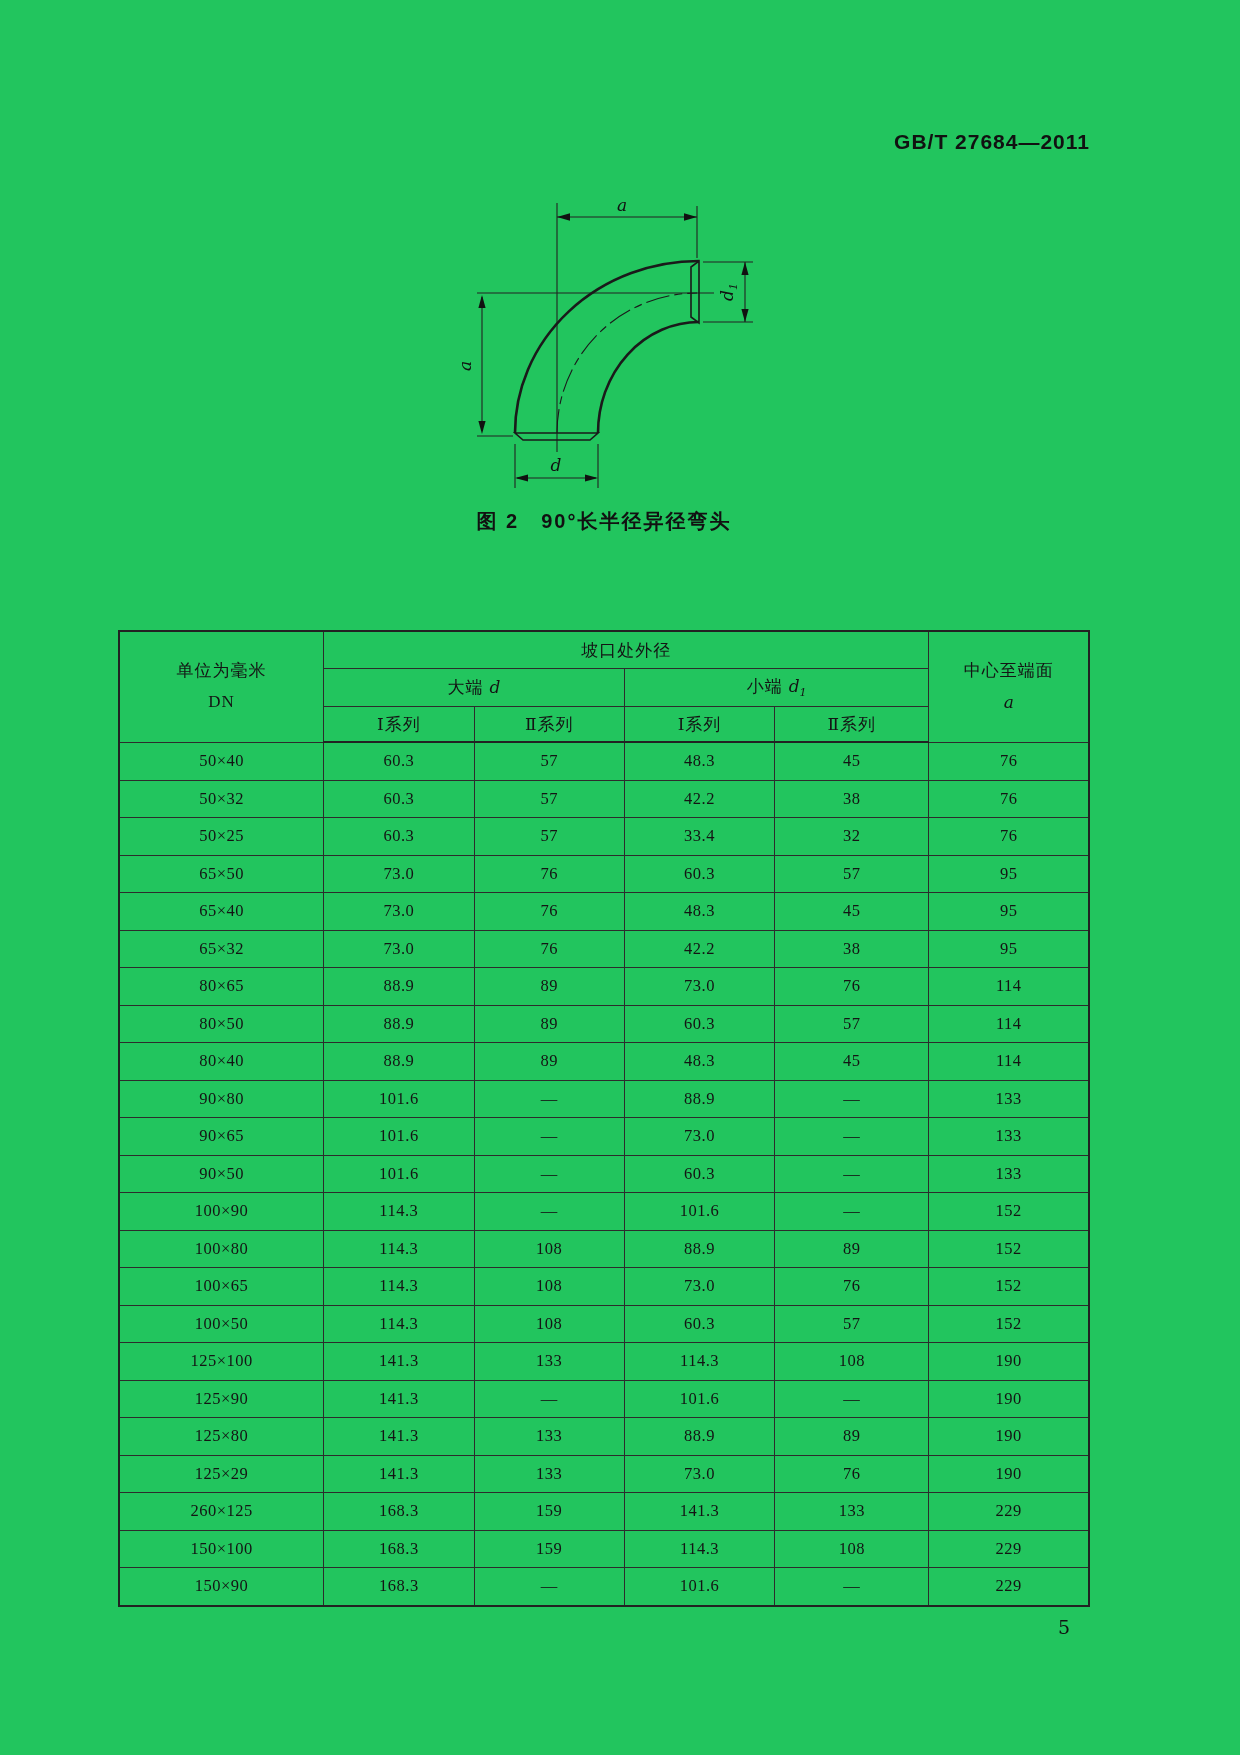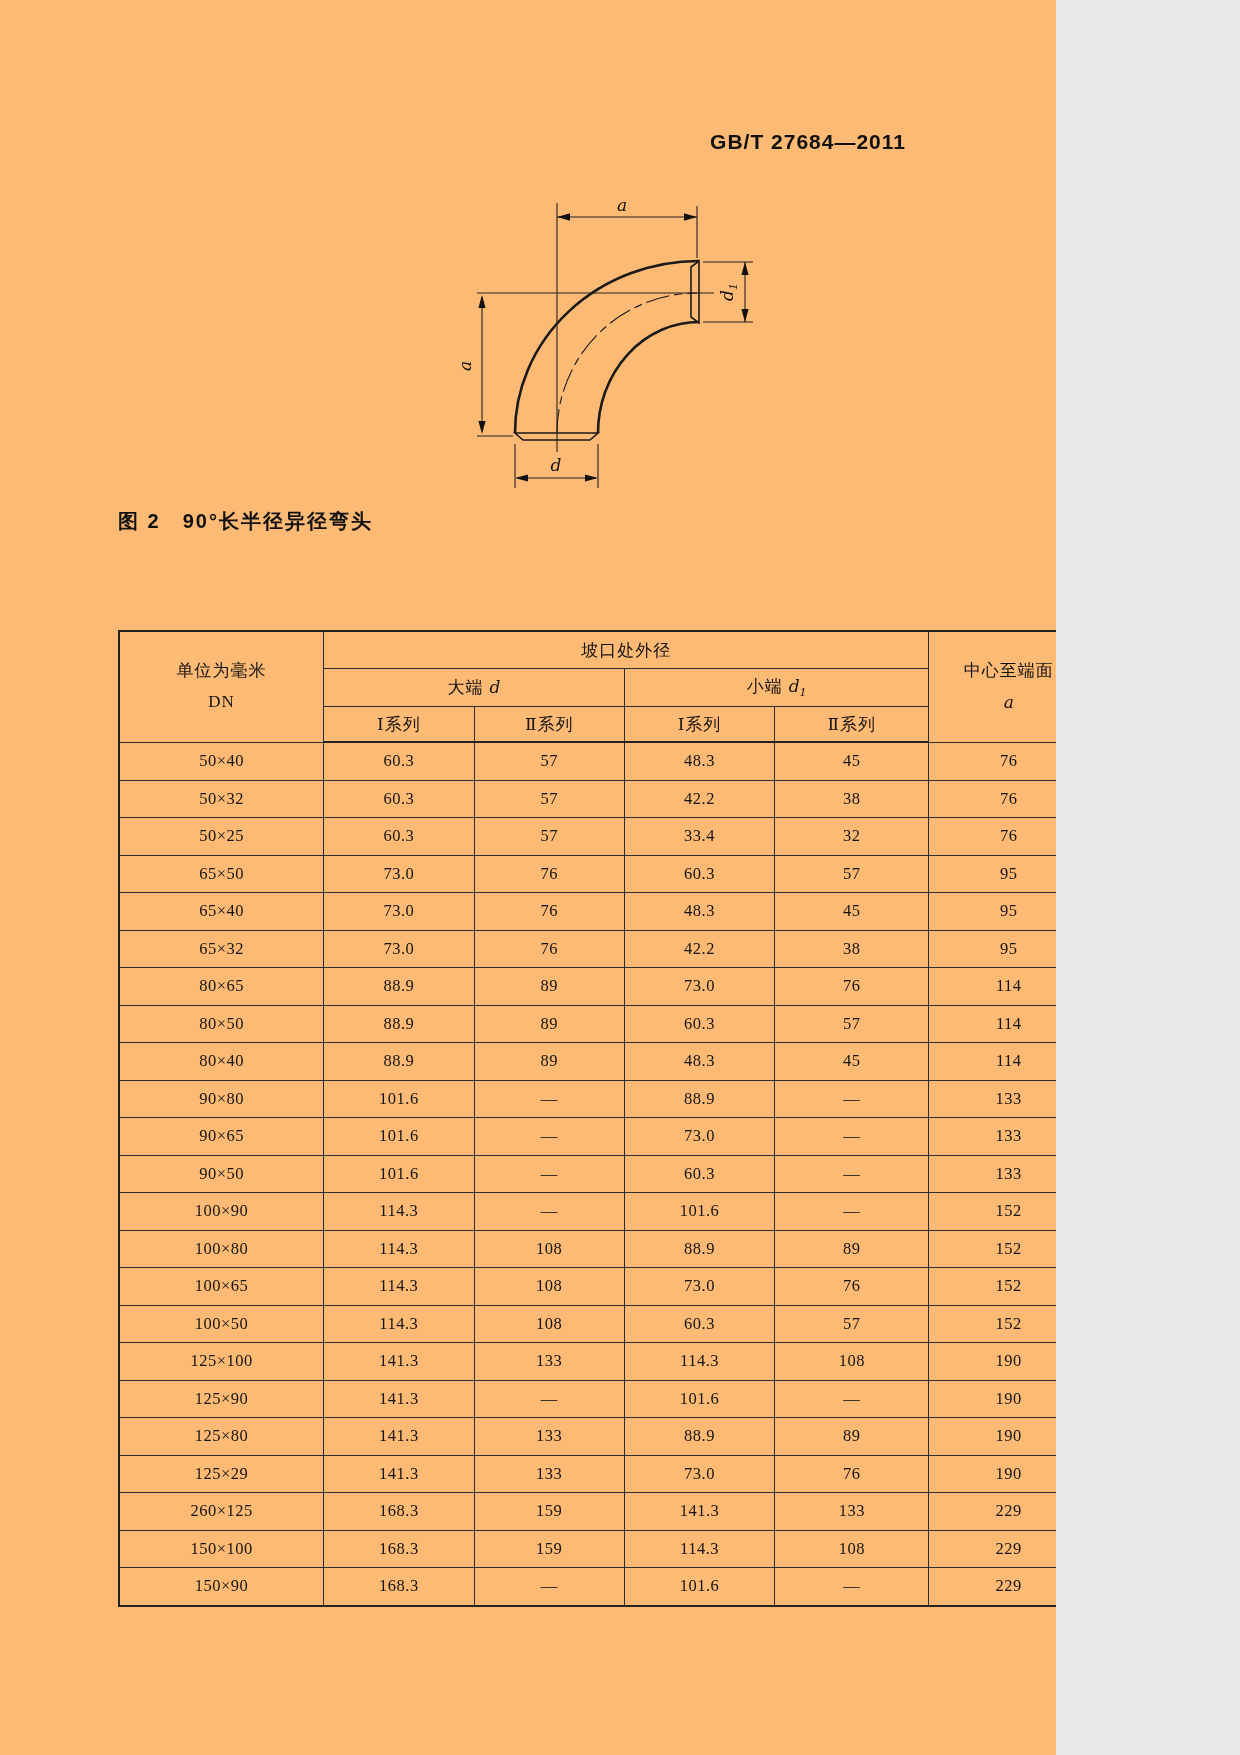--- a/index.html
+++ b/index.html
@@ -1,32 +1,32 @@
 <!DOCTYPE html>
 <html><head>
 <meta charset="utf-8">
 <style>
   html,body{margin:0;padding:0;background:#e8e8e8;}
   .page{
     position:relative;
-    width:1056px;height:1755px;
-    background:#fdba74;
+    width:1240px;height:1755px;
+    background:#22c55e;
     font-family:"Liberation Serif","DejaVu Serif",serif;
     color:#151515;
     overflow:hidden;
   }
   .doc-number{
     position:absolute;top:130px;right:150px;
     font-family:"Liberation Sans","DejaVu Sans",sans-serif;
     font-weight:700;font-size:21px;letter-spacing:1px;color:#111;
   }
   .figure-svg{position:absolute;left:450px;top:188px;}
   .fig-caption{
     position:absolute;top:508px;left:118px;width:972px;
-    text-align:left;font-weight:700;font-size:20px;color:#111;
+    text-align:center;font-weight:700;font-size:20px;color:#111;
     font-family:"Liberation Sans","DejaVu Sans",sans-serif;
     letter-spacing:2px;
   }
   .table-caption-row{position:absolute;top:574px;left:118px;width:972px;height:30px;}
   .table-caption{
     display:block;text-align:center;font-weight:700;font-size:20px;color:#111;
     font-family:"Liberation Sans","DejaVu Sans",sans-serif;letter-spacing:2px;
   }
   .unit-note{
     position:absolute;right:0;top:2px;font-size:17px;color:#111;

